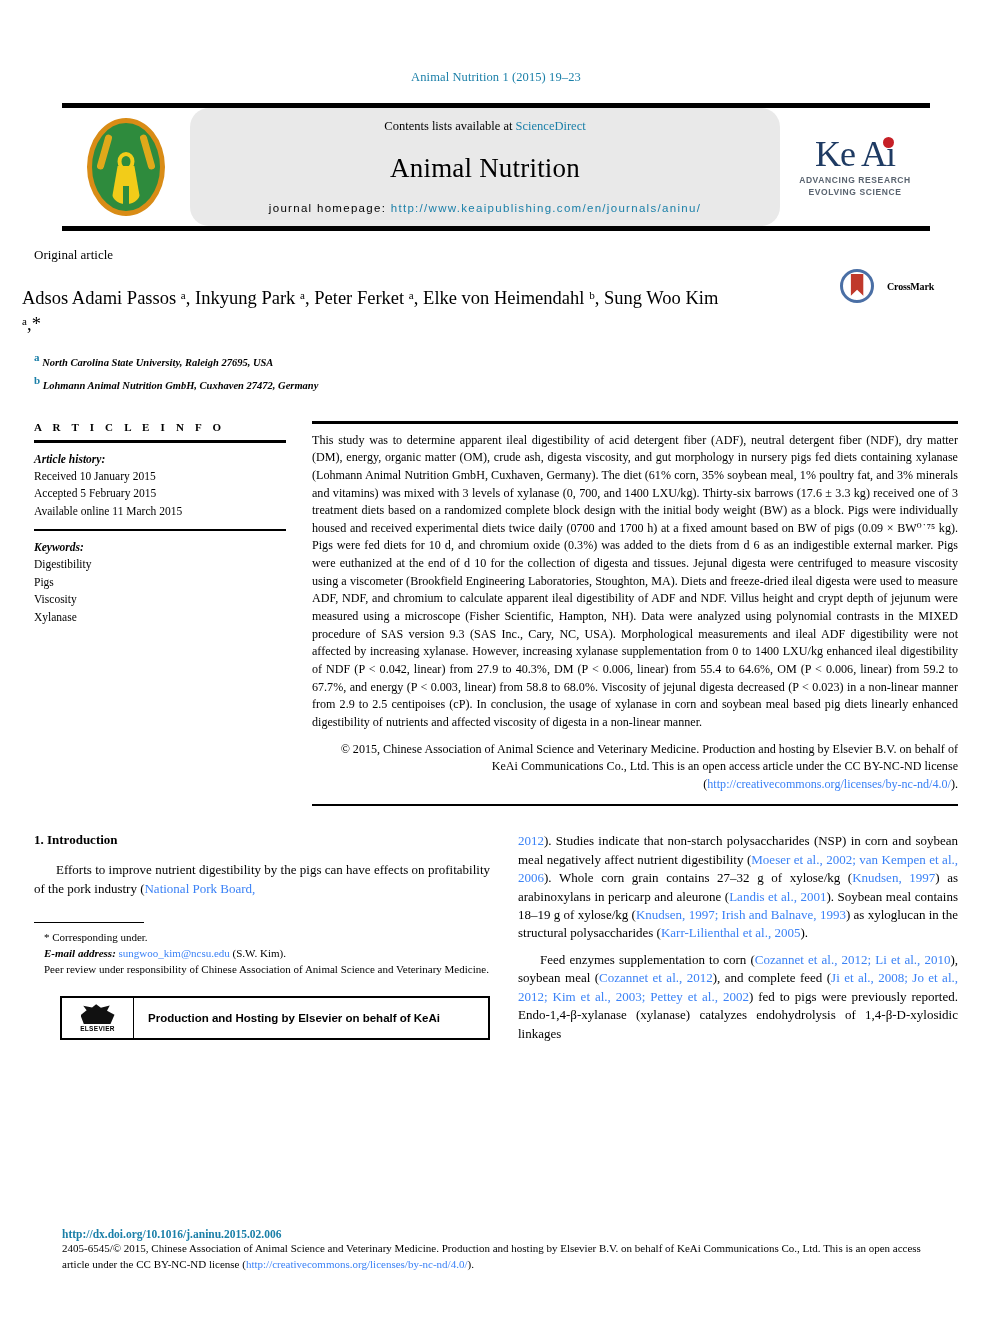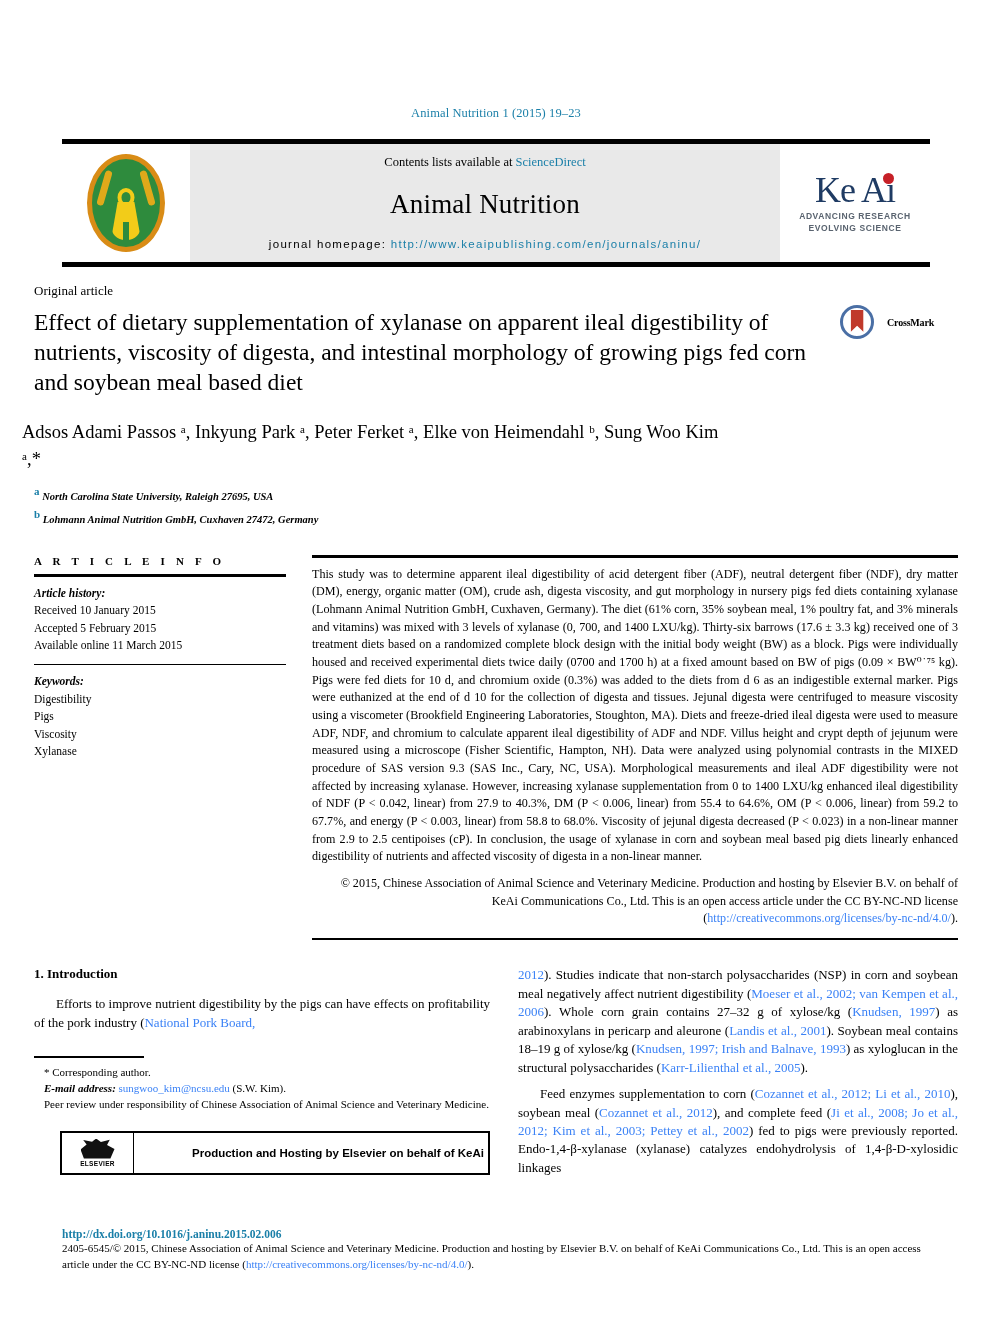--- a/index.html
+++ b/index.html
@@ -13,21 +13,21 @@
     position: relative;
     overflow: hidden;
   }
   a, .link { color: #3b82f6; text-decoration: none; }
 
   
   .running-head {
     text-align: center;
     font-size: 12.5px;
     color: #1a7fa8;
-    padding-top: 106px;
+    padding-top: 70px;
     letter-spacing: .1px;
   }
 
   
   .masthead-rule-top {
     height: 5px;
     background: #000;
     margin: 18px 62px 0 62px;
   }
   .masthead {
@@ -77,20 +77,21 @@
   }
 
   .mast-center {
     flex: 1;
     background: #e9e9e9;
     display: flex;
     flex-direction: column;
     align-items: center;
     justify-content: space-between;
     padding: 11px 0 12px 0;
+    border-radius: 19px;
   }
   .contents-line { font-size: 12.5px; color: #000; }
   .contents-line .sd { color: #1a7fa8; }
   .journal-title {
     font-size: 27px;
     font-family: "Liberation Serif", serif;
     letter-spacing: .2px;
   }
   .homepage-line {
     font-size: 11.5px;
@@ -244,21 +245,20 @@
   .footnote .fn-line { text-indent: 10px; }
   .footnote .em { font-style: italic; font-weight: bold; }
 
   .elsevier-box {
     border: 2px solid #000;
     height: 44px;
     display: flex;
     align-items: center;
     margin: 18px 0 0 26px;
     width: 430px;
-    gap: 44px;
   }
   .els-logo-cell {
     width: 72px;
     flex: none;
     border-right: 1.5px solid #000;
     height: 100%;
     display: flex; flex-direction: column;
     align-items: center; justify-content: center;
   }
   .els-tree {
@@ -324,21 +324,20 @@
     <div class="keai-sub">
       <div>ADVANCING RESEARCH</div>
       <div>EVOLVING SCIENCE</div>
     </div>
   </div>
 </div>
 <div class="masthead-rule-bot"></div>
 
 <div class="title-block">
   <div class="article-type">Original article</div>
-  <h1 class="paper-title">Effect of dietary supplementation of xylanase on apparent ileal digestibility of nutrients, viscosity of digesta, and intestinal morphology of growing pigs fed corn and soybean meal based diet</h1>
   <div class="crossmark">
     <div class="cm-badge"></div>
     <div class="cm-text">CrossMark</div>
   </div>
 </div>
 
 <div class="authors">Adsos Adami Passos ᵃ, Inkyung Park ᵃ, Peter Ferket ᵃ, Elke von Heimendahl ᵇ, Sung Woo Kim ᵃ,*</div>
 <div class="affil"><span class="sup">a</span> <span>North Carolina State University, Raleigh 27695, USA</span></div>
 <div class="affil" style="margin-top:2px"><span class="sup">b</span> <span>Lohmann Animal Nutrition GmbH, Cuxhaven 27472, Germany</span></div>
 
@@ -374,21 +373,21 @@
 </div>
 
 <div class="body-cols">
 
   <div class="bcol">
     <div class="h2">1.  Introduction</div>
     <p class="para"><span>Efforts to improve nutrient digestibility by the pigs can have effects on profitability of the pork industry (</span><span class="link">National Pork Board,</span></p>
 
     <div class="foot-rule"></div>
     <div class="footnote">
-      <div class="fn-line">* <span>Corresponding author.</span></div>
+      <div class="fn-line">* <span>Corresponding under.</span></div>
       <div class="fn-line"><span class="em">E-mail address:</span> <span class="link">sungwoo_kim@ncsu.edu</span> <span>(S.W. Kim).</span></div>
       <div class="fn-line">Peer review under responsibility of Chinese Association of Animal Science and Veterinary Medicine.</div>
     </div>
 
     <div class="elsevier-box">
       <div class="els-logo-cell">
         <div class="els-tree"></div>
         <div class="els-name">ELSEVIER</div>
       </div>
       <div class="els-text">Production and Hosting by Elsevier on behalf of KeAi</div>

